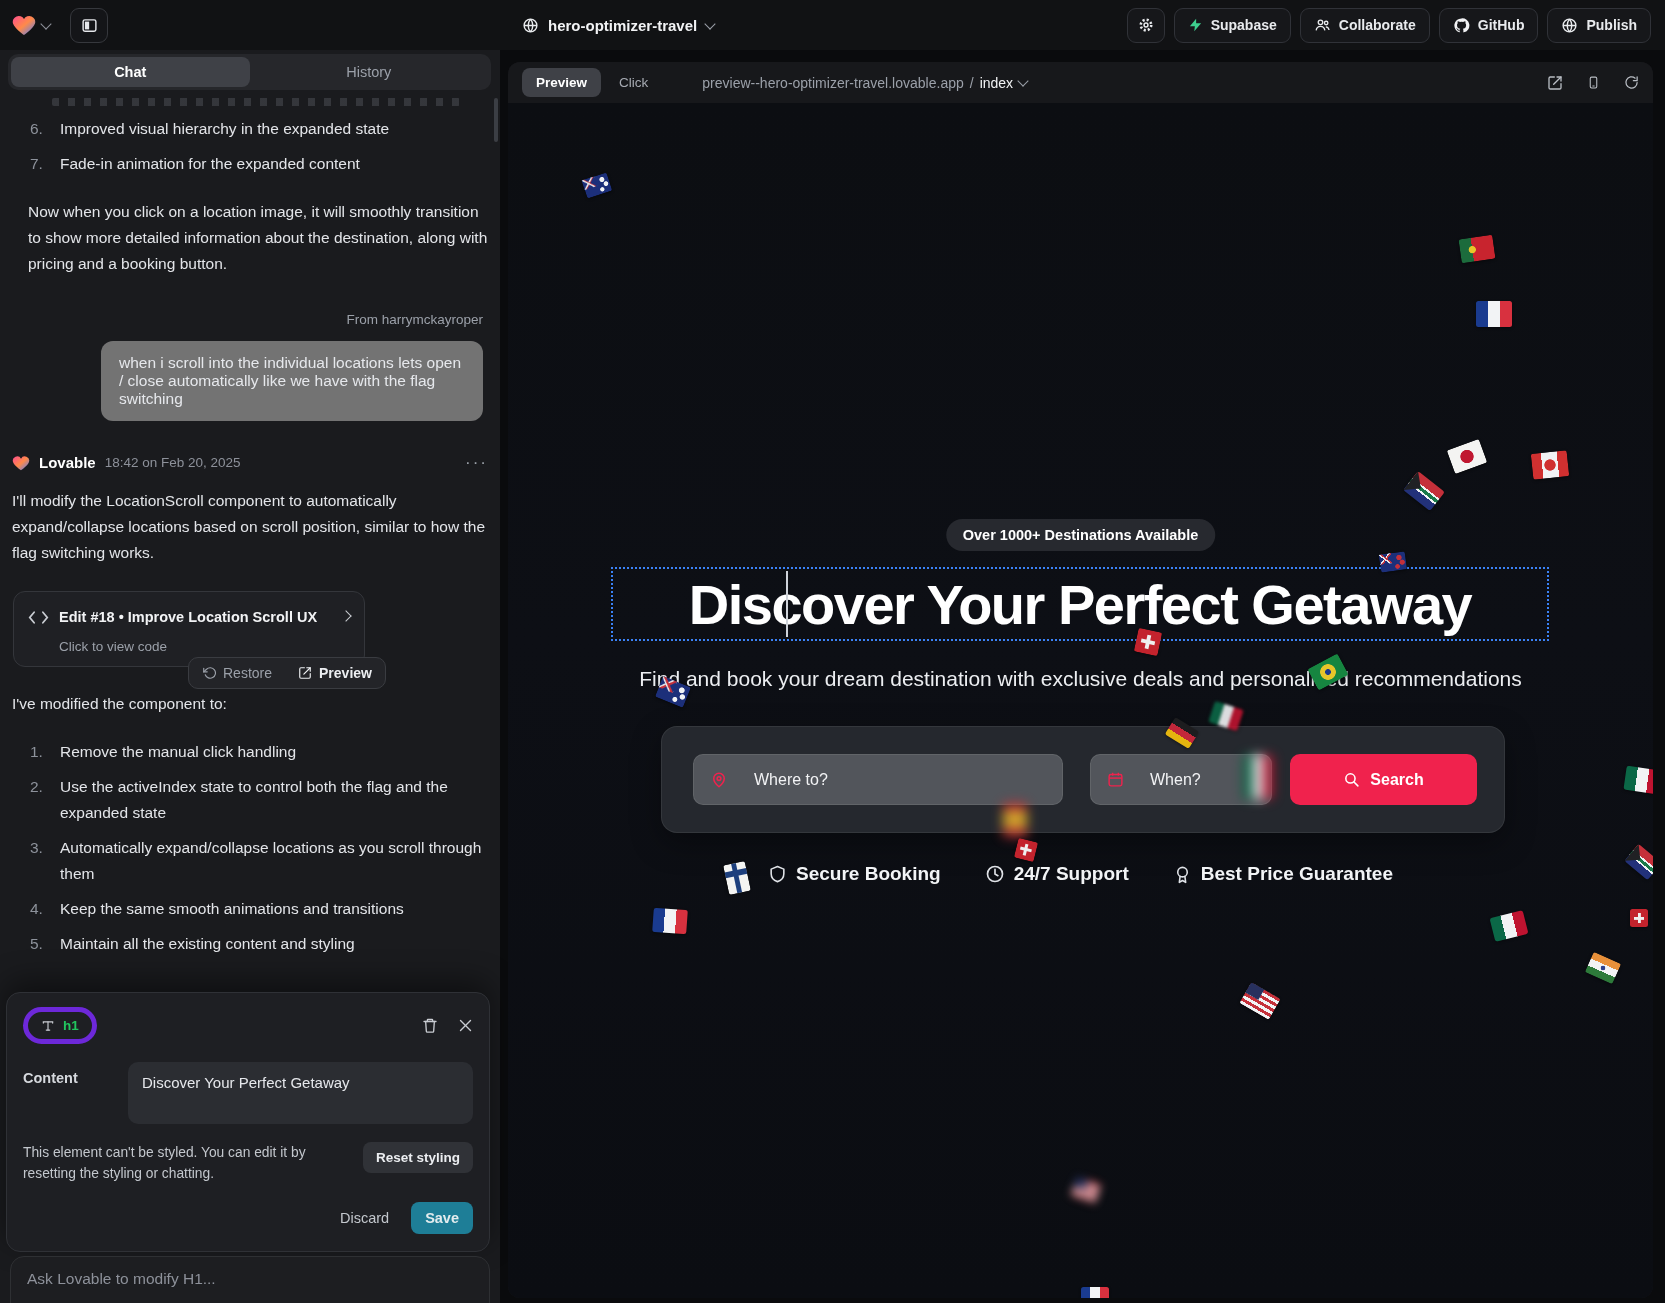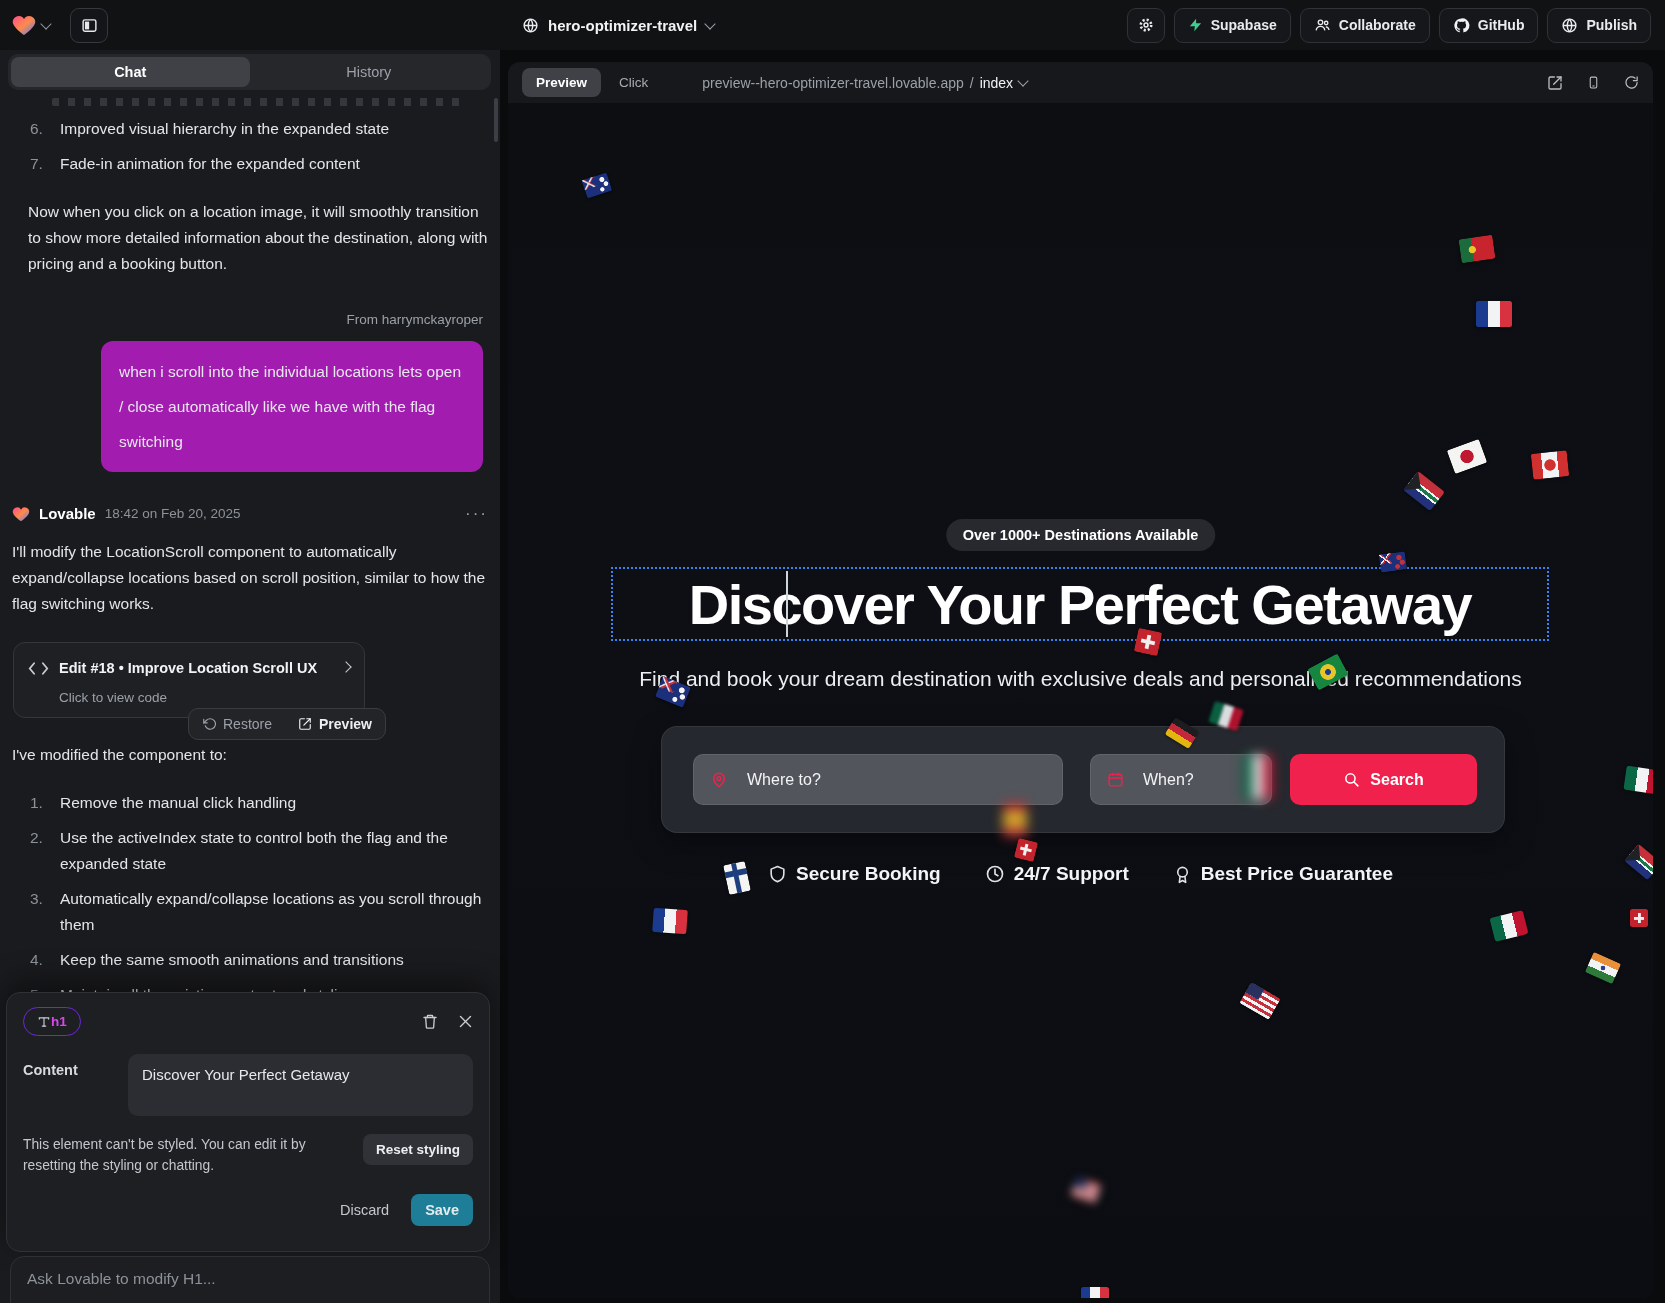--- a/index.html
+++ b/index.html
@@ -22,41 +22,41 @@
   .tabs{position:absolute;left:8px;right:9px;top:4px;height:36px;background:#26272b;border-radius:10px;display:flex;padding:3px;box-sizing:border-box;}
   .tab{flex:1;display:flex;align-items:center;justify-content:center;font-size:14.5px;color:#9ba0a9;border-radius:8px;cursor:pointer}
   .tab.active{background:#3f4147;color:#fff;font-weight:600}
   .scroll-thumb{position:absolute;right:2px;top:48px;width:4px;height:44px;border-radius:2px;background:#3b3e44}
   .chat{position:absolute;left:0;top:44px;width:100%;height:898px;overflow:hidden;padding:0 12px;box-sizing:border-box;font-size:15.5px;line-height:26px;color:#e3e5e9;}
   .cutline{height:8px;margin:4px 28px 10px 40px;background:repeating-linear-gradient(90deg,#55585f 0 7px,transparent 7px 16px);opacity:.45;border-radius:2px}
   .numrow{display:flex;gap:12px;margin:0 0 9px 18px}
   .numrow .num{color:#8d929b;min-width:18px}
   .para{margin:22px 0 0 16px;}
   .from-label{margin-top:30px;text-align:right;font-size:13.5px;color:#9ba0a9;padding-right:5px}
-  .bubble{margin:8px 5px 0 89px;background:#a21caf;border-radius:12px;padding:13px 18px;color:#e6e8ec;line-height:35px}
+  .bubble{margin:8px 5px 0 89px;background:#737373;border-radius:12px;padding:13px 18px;color:#e6e8ec;line-height:18px}
   .asst-head{margin-top:29px;display:flex;align-items:center;gap:9px}
   .asst-head .aname{font-weight:700;color:#fff;font-size:15px}
   .asst-head .atime{color:#8d919a;font-size:13.5px}
   .asst-head .amenu{margin-left:auto;color:#9aa0a8;font-size:17px;letter-spacing:2px;cursor:pointer}
   .intro{margin-top:12px}
   .editwrap{position:relative;margin-top:25px;height:100px}
   .edit-card{position:absolute;left:1px;top:0;width:352px;height:76px;background:#1f2024;border:1px solid #34363b;border-radius:12px;box-sizing:border-box;padding:12px 14px;cursor:pointer}
   .ec-row{display:flex;align-items:center;gap:10px}
   .ec-title{font-size:14.5px;font-weight:700;color:#f2f3f5;white-space:nowrap}
   .ec-sub{margin:4px 0 0 31px;font-size:13.5px;color:#9ba0a9}
   .ec-chev{margin-left:auto;color:#c9ccd2}
   .rp-pill{position:absolute;left:176px;top:66px;height:30px;display:flex;align-items:center;background:#232428;border:1px solid #3a3c41;border-radius:10px;overflow:hidden}
   .rp-btn{display:flex;align-items:center;gap:7px;padding:0 13px;font-size:14px;cursor:pointer;height:100%}
   .rp-btn.restore{color:#9ba0a9}
   .rp-btn.preview{color:#eceef1;font-weight:600}
   .steps{margin-top:22px}
   
   .editor-panel{position:absolute;left:6px;right:10px;top:942px;height:260px;background:#1e1f23;border:1px solid #2f3136;border-radius:14px;box-sizing:border-box;box-shadow:0 -10px 30px rgba(0,0,0,.45);padding:14px 16px;}
   .ep-head{display:flex;align-items:center}
-  .tag-pill{display:flex;align-items:center;border:1px solid #6d28d9;border-radius:999px;padding:6px 13px;color:#d946ef;font-size:13.5px;font-weight:600}
+  .tag-pill{display:flex;align-items:center;gap:8px;border:5px solid #6d28d9;border-radius:999px;padding:6px 13px;color:#22c55e;font-size:13.5px;font-weight:600}
   .ep-icons{margin-left:auto;display:flex;align-items:center;gap:20px;color:#c9ccd2}
   .ep-icons .ic{cursor:pointer}
   .ep-row{display:flex;margin-top:18px}
   .ep-label{width:105px;padding-top:8px;font-size:14.5px;font-weight:600;color:#d6d9de}
   .ep-textarea{flex:1;height:62px;background:#2b2d32;border:none;border-radius:10px;resize:none;color:#e6e8ec;font-size:15px;font-family:"Liberation Sans",sans-serif;padding:12px 14px;box-sizing:border-box;outline:none}
   .ep-note-row{display:flex;margin-top:18px;align-items:flex-start}
   .ep-note{width:320px;font-size:13.8px;line-height:21px;color:#c3c7cd}
   .reset-btn{margin-left:auto;background:#303237;border:none;border-radius:8px;color:#eceef1;font-size:13.5px;font-weight:600;padding:8px 13px;cursor:pointer;font-family:inherit}
   .ep-actions{display:flex;justify-content:flex-end;align-items:center;gap:22px;margin-top:18px}
   .discard-btn{color:#c3c7cd;font-size:14.5px;cursor:pointer}
@@ -74,21 +74,21 @@
   .urlbox b{color:#f2f3f5;font-weight:400}
   .chrome-icons{margin-left:auto;display:flex;align-items:center;gap:24px;color:#b9bdc4}
   .chrome-icons .ic{cursor:pointer}
   .hero{position:absolute;left:0;top:41px;width:100%;height:1195px;background:linear-gradient(180deg,#0c0e12 0%,#0d0f15 45%,#0b0d12 100%);overflow:hidden}
   .badge{position:absolute;top:416px;left:50%;transform:translateX(-50%);background:#27292f;border-radius:999px;padding:8px 17px;font-size:14.5px;font-weight:600;color:#fff;z-index:3;white-space:nowrap}
   .h1box{position:absolute;left:103px;top:464px;width:938px;height:74px;border:2px dotted #3b82f6;box-sizing:border-box;z-index:4;display:flex;align-items:center;justify-content:center}
   .h1box h1{margin:0;font-size:56px;font-weight:700;letter-spacing:-1.5px;color:#fff;white-space:nowrap}
   .caret{position:absolute;left:173px;top:2px;width:1.5px;height:66px;background:#cfd3da}
   .subtitle{position:absolute;top:564px;left:0;width:100%;text-align:center;font-size:21px;color:#eceef1;z-index:3}
   .search-card{position:absolute;left:153px;top:623px;width:842px;height:105px;background:rgba(41,44,50,.88);border:1px solid rgba(255,255,255,.07);border-radius:16px;z-index:2;box-shadow:0 10px 30px rgba(0,0,0,.35)}
-  .s-input{position:absolute;top:27px;height:51px;background:rgba(225,229,236,.24);border:1px solid rgba(255,255,255,.09);border-radius:10px;box-sizing:border-box;display:flex;align-items:center;gap:19px;padding:16px 16px;color:#f2f3f5;font-size:16px;cursor:text}
+  .s-input{position:absolute;top:27px;height:51px;background:rgba(225,229,236,.24);border:1px solid rgba(255,255,255,.09);border-radius:10px;box-sizing:border-box;display:flex;align-items:center;gap:26px;padding:16px 16px;color:#f2f3f5;font-size:16px;cursor:text}
   .s-where{left:31px;width:370px}
   .s-when{left:428px;width:182px}
   .search-btn{position:absolute;left:628px;top:27px;width:187px;height:51px;background:#f0224d;border:none;border-radius:10px;color:#fff;font-size:16px;font-weight:700;display:flex;align-items:center;justify-content:center;gap:10px;cursor:pointer;font-family:inherit}
   .features{position:absolute;top:760px;left:0;width:100%;display:flex;justify-content:center;gap:44px;z-index:3}
   .feat{display:flex;align-items:center;gap:9px;color:#f2f4f6;font-size:19px;font-weight:700}
   .feat .fi{color:#dfe2e7}
   
   .flags{position:absolute;inset:0;z-index:5;pointer-events:none}
   .flag{position:absolute;border-radius:2.5px;box-shadow:0 1px 3px rgba(0,0,0,.45)}
   .f-fr{background:linear-gradient(90deg,#1a3b8f 33%,#f2f3f5 33% 67%,#d8313f 67%)}

